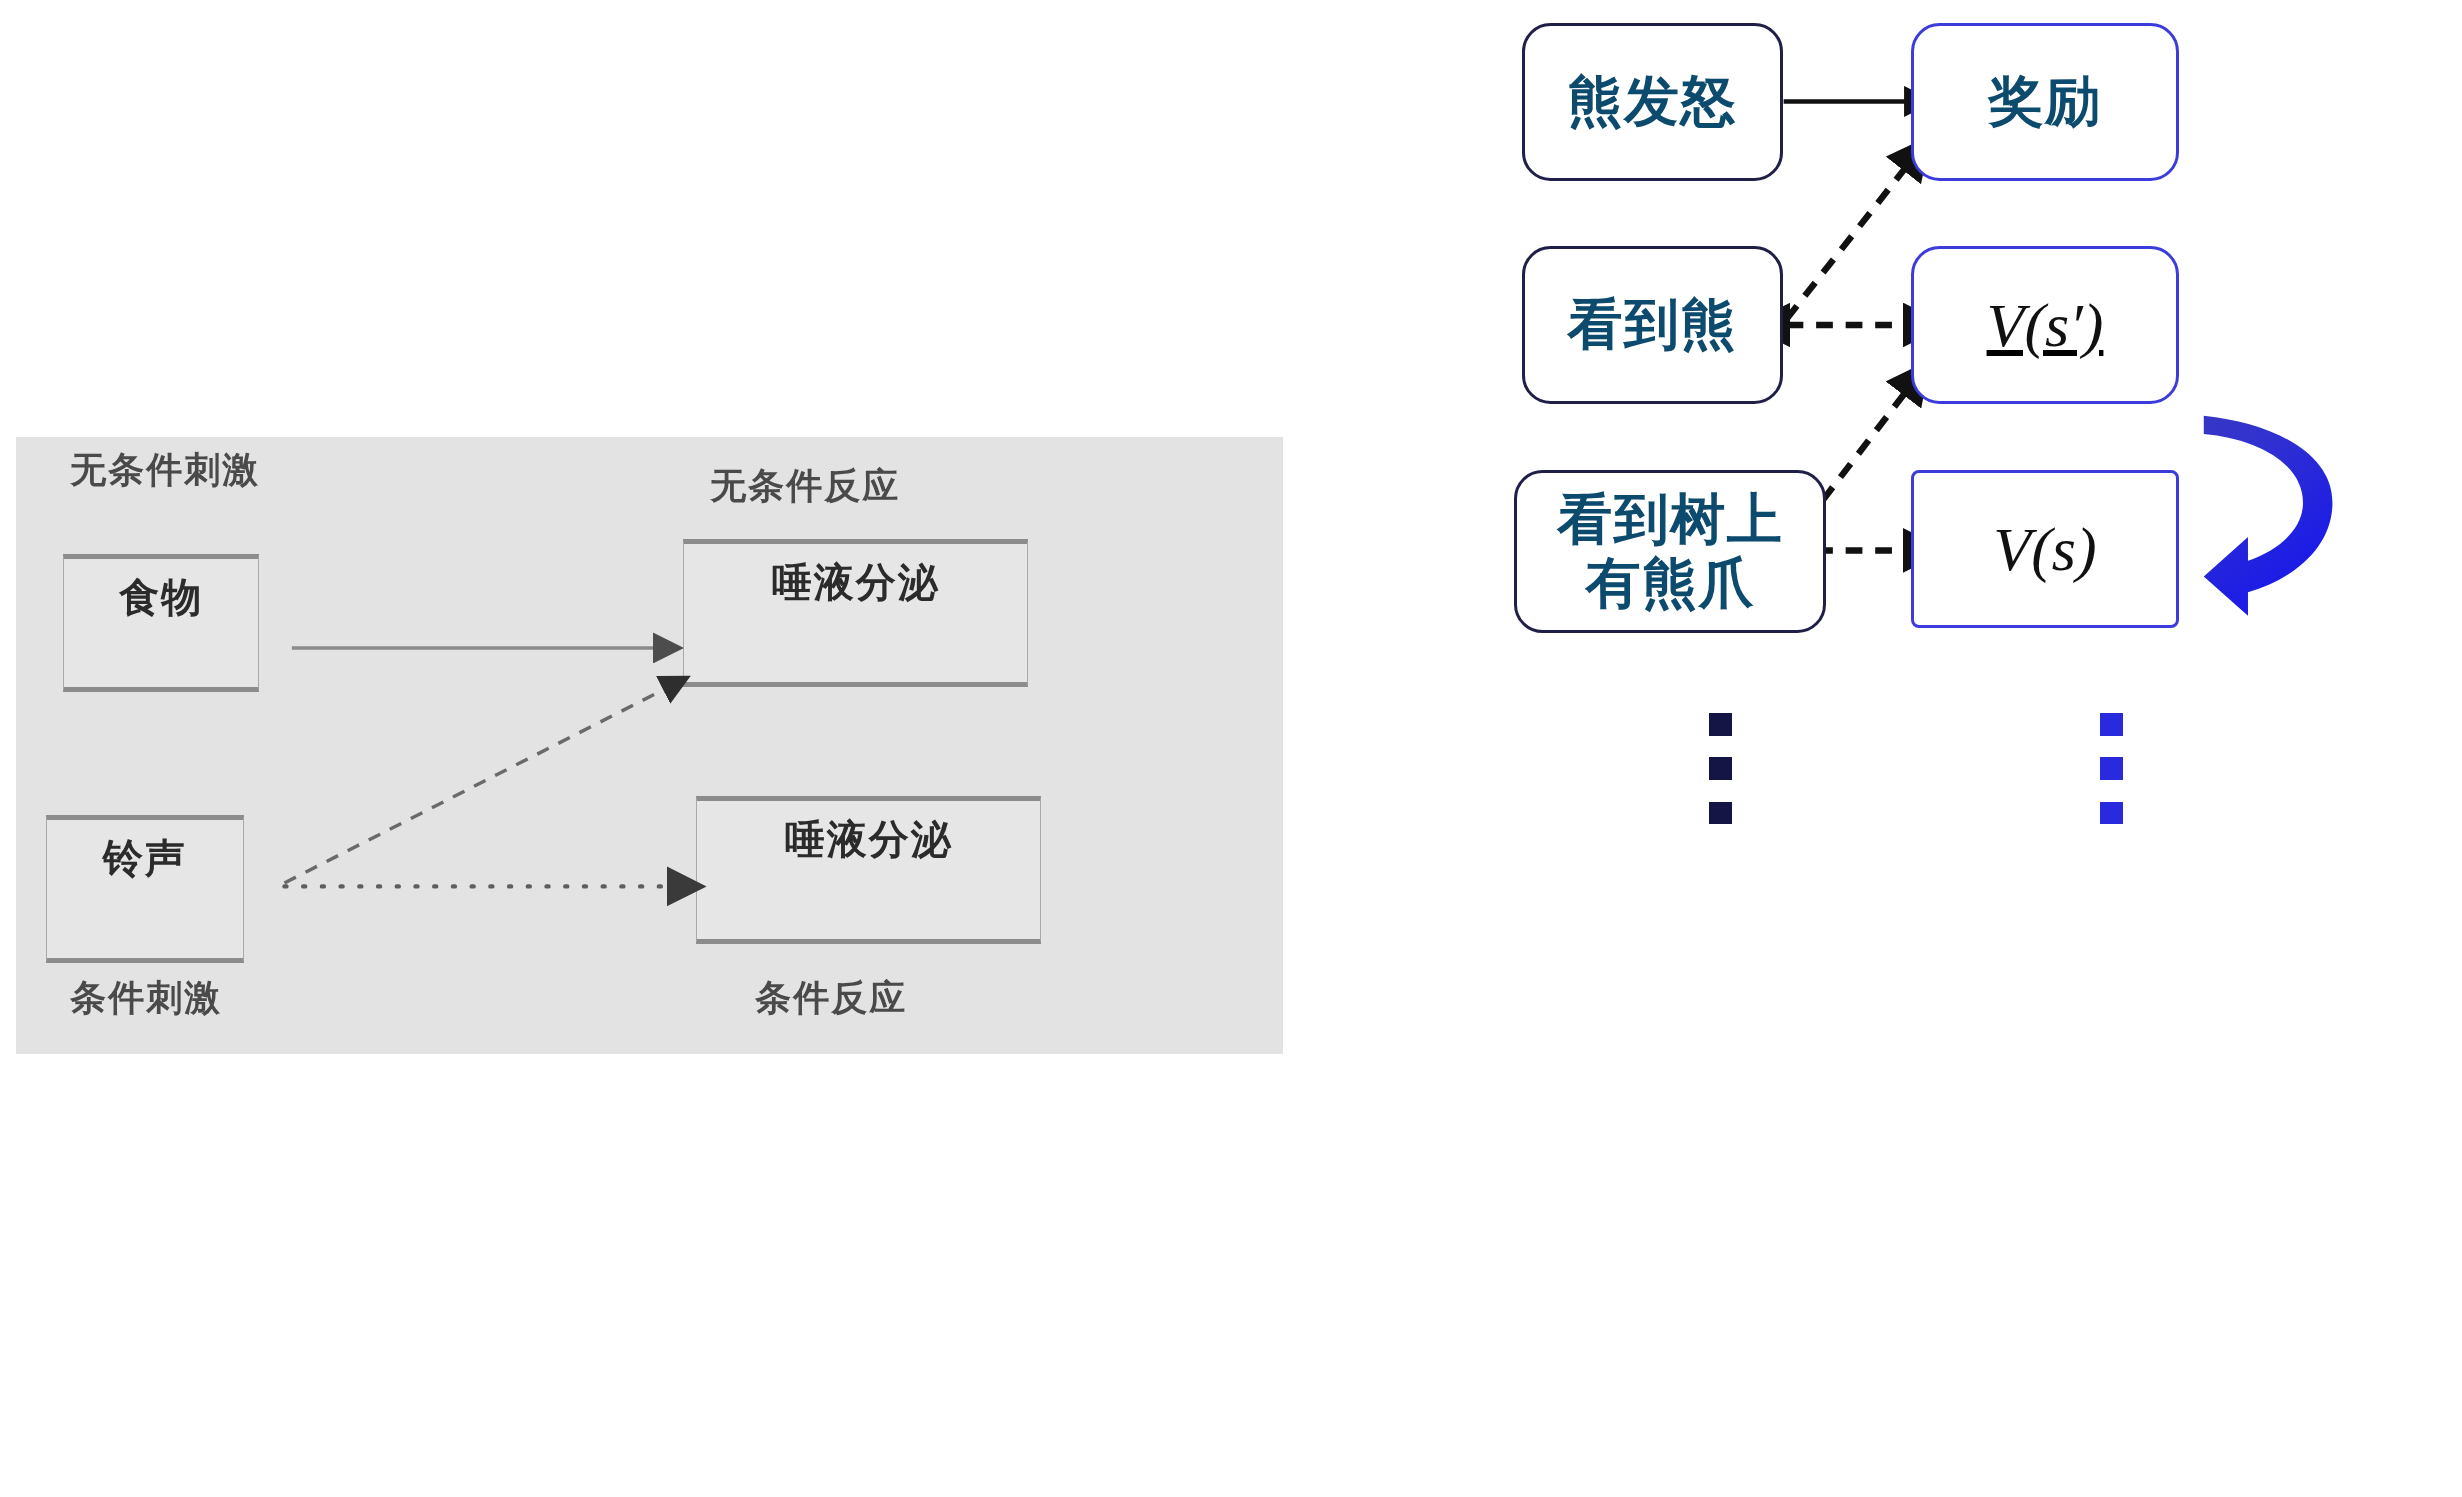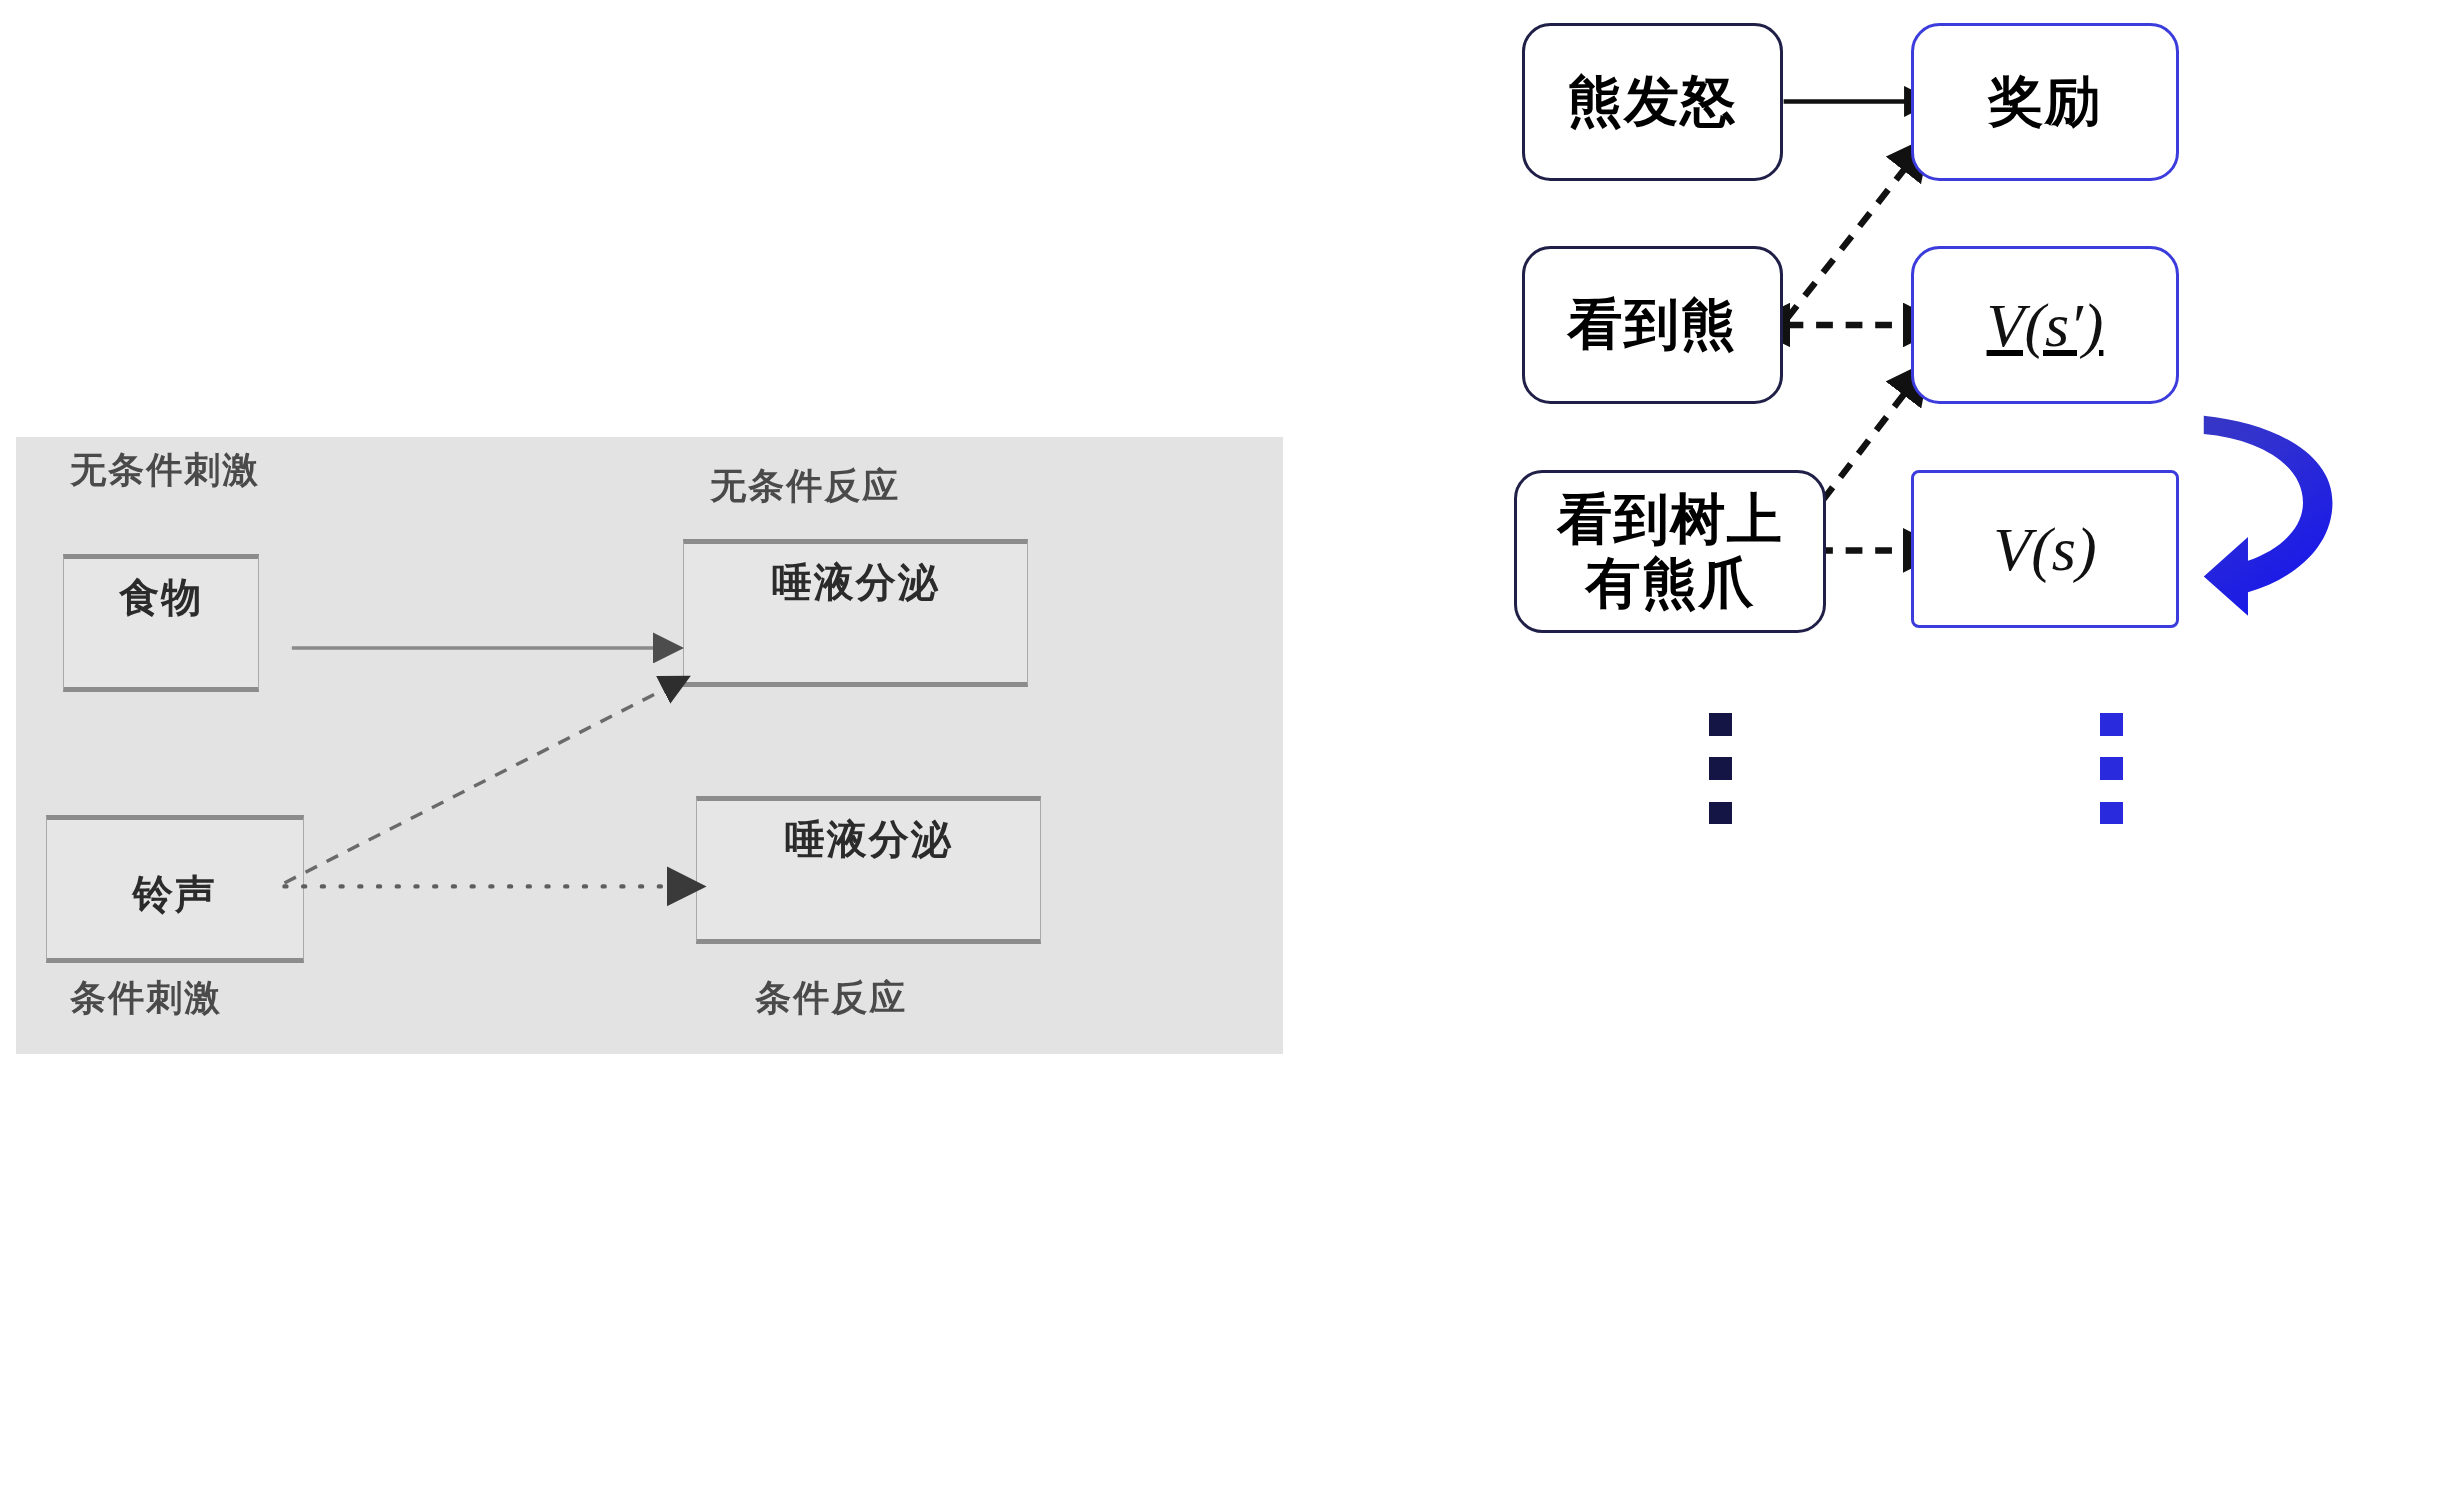--- a/index.html
+++ b/index.html
@@ -53,21 +53,21 @@
   }
   .pv-box span {
     color: #2b2b2b;
     font-size: 40px;
     font-weight: 700;
     letter-spacing: 2px;
     white-space: nowrap;
     font-family: "DejaVu Sans", "Liberation Sans", sans-serif;
   }
   #pv-box-food   { left: 47px;  top: 117px;  width: 196px; height: 138px; }
-  #pv-box-bell   { left: 29.5px;  top: 378px;  width: 258px; height: 148px; align-items: center; }
+  #pv-box-bell   { left: 29.5px;  top: 378px;  width: 198px; height: 148px; }
   #pv-box-sal-1  { left: 667px;top: 102px;  width: 345px; height: 148px; }
   #pv-box-sal-2  { left: 680px;top: 359px;  width: 345px; height: 148px; }
 
   #pavlov-svg {
     position: absolute;
     left: 0; top: 0;
     width: 1267px;
     height: 617px;
     pointer-events: none;
   }
@@ -88,21 +88,21 @@
     border-radius: 28.6px;
     display: flex;
     align-items: center;
     justify-content: center;
     text-align: center;
   }
   .td-box.state { border: 3.4px solid #1f1f47; }
   .td-box.value { border: 3.4px solid #3c3cdc; }
 
   .td-box .td-label-cn {
-    color: #000000;
+    color: #0c4a6e;
     font-size: 55px;
     font-weight: 700;
     line-height: 1.16;
     letter-spacing: 1.5px;
     font-family: "DejaVu Sans", "Liberation Sans", sans-serif;
     white-space: pre-line;
   }
   .td-box .td-label-math {
     color: #111111;
     font-size: 62px;

